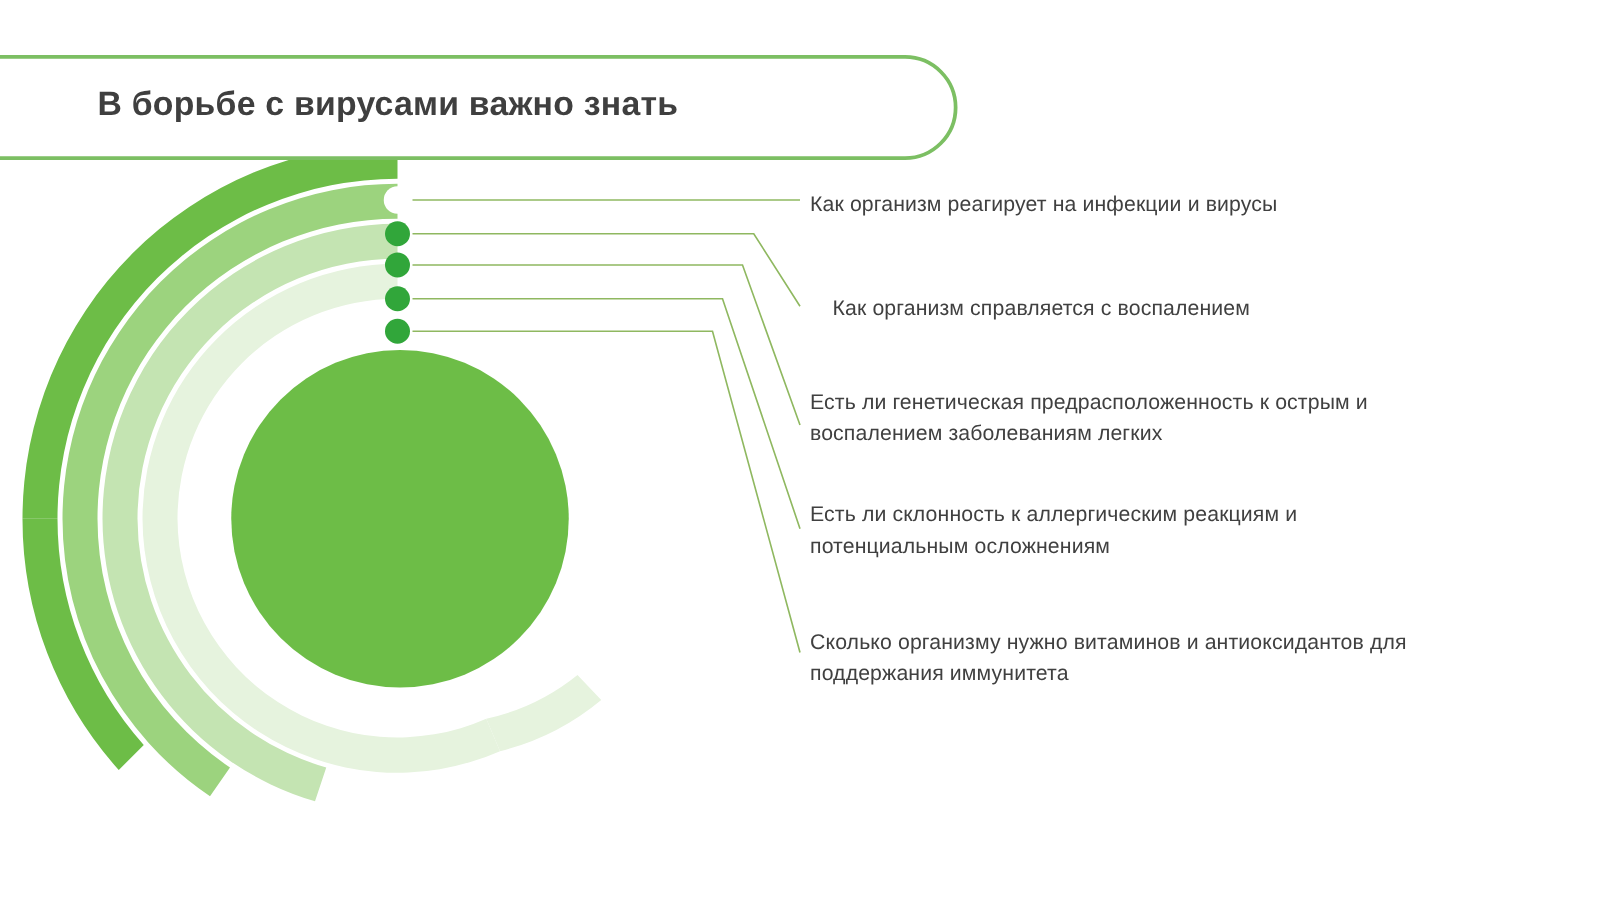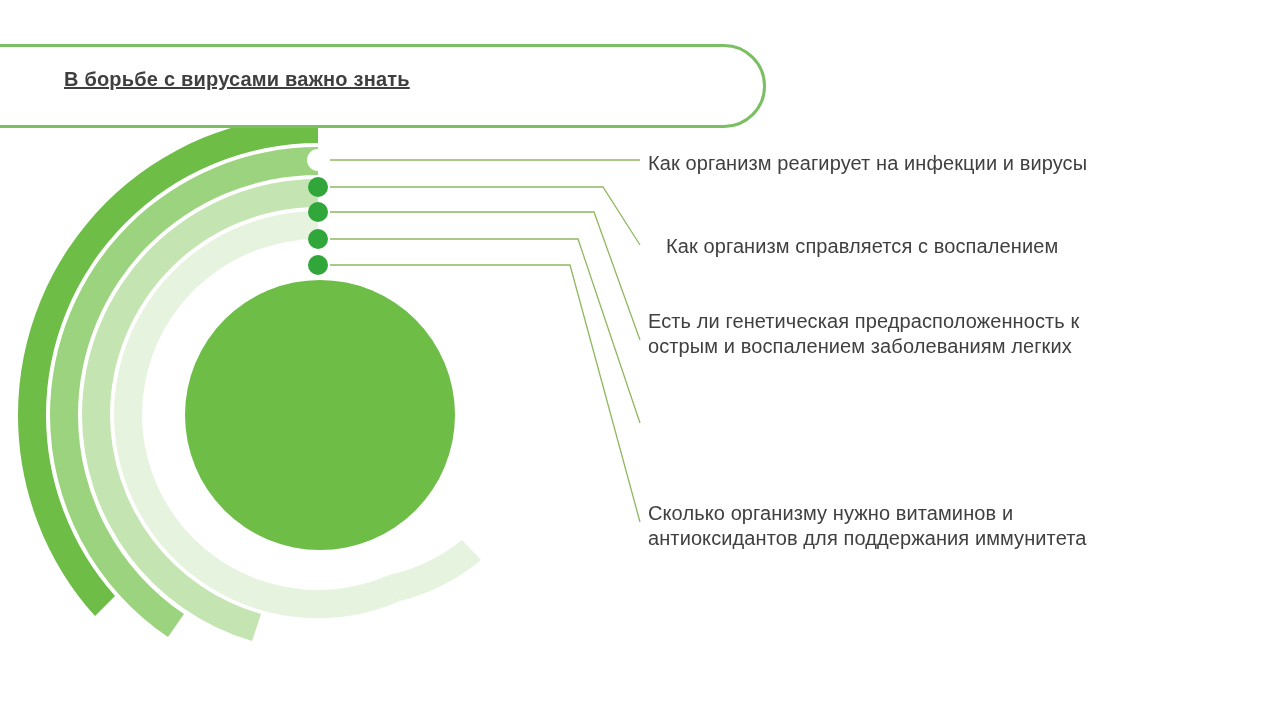--- a/index.html
+++ b/index.html
@@ -29,46 +29,45 @@
     box-sizing: border-box;
     border: 3px solid #7CBF63;
     border-top-left-radius: 0;
     border-bottom-left-radius: 0;
     border-top-right-radius: 42px;
     border-bottom-right-radius: 42px;
     background: #ffffff;
   }
   #title-text {
     position: absolute;
-    left: 64px;
+    left: 78px;
     top: 68px;
     width: 680px;
-    font-size: 20px;
+    font-size: 27px;
     font-weight: bold;
     color: #3F3F3F;
     letter-spacing: 0.2px;
     white-space: nowrap;
-    text-decoration: underline;
   }
 
   
   #graphic {
     position: absolute;
     left: 0;
     top: 0;
     width: 1280px;
     height: 720px;
     pointer-events: none;
   }
 
   
   .item-text {
     position: absolute;
     color: #404040;
-    font-size: 20px;
+    font-size: 17px;
     line-height: 25px;
     letter-spacing: 0.1px;
   }
   #item-0 { left: 648px; top: 151px; width: 500px; }
   #item-1 { left: 648px; top: 234px; width: 500px; margin-left: 18px; }
   #item-2 { left: 648px; top: 309px; width: 470px; }
   #item-3 { left: 648px; top: 399px; width: 480px; }
   #item-4 { left: 648px; top: 501px; width: 490px; }
 </style>
 </head>
@@ -135,15 +134,16 @@
     <circle cx="318" cy="239" r="10" fill="#31A63A"></circle>
     <circle cx="318" cy="265" r="10" fill="#31A63A"></circle>
   </svg>
 
   <div id="title-box"></div>
   <div id="title-text">В борьбе с вирусами важно знать</div>
 
   <div class="item-text" id="item-0">Как организм реагирует на инфекции и вирусы</div>
   <div class="item-text" id="item-1">Как организм справляется с воспалением</div>
   <div class="item-text" id="item-2">Есть ли генетическая предрасположенность к острым и воспалением заболеваниям легких</div>
+  <div class="item-text" id="item-3">Есть ли склонность к аллергическим реакциям и потенциальным осложнениям</div>
   <div class="item-text" id="item-4">Сколько организму нужно витаминов и антиоксидантов для поддержания иммунитета</div>
 
 </div>
 
 </body></html>

